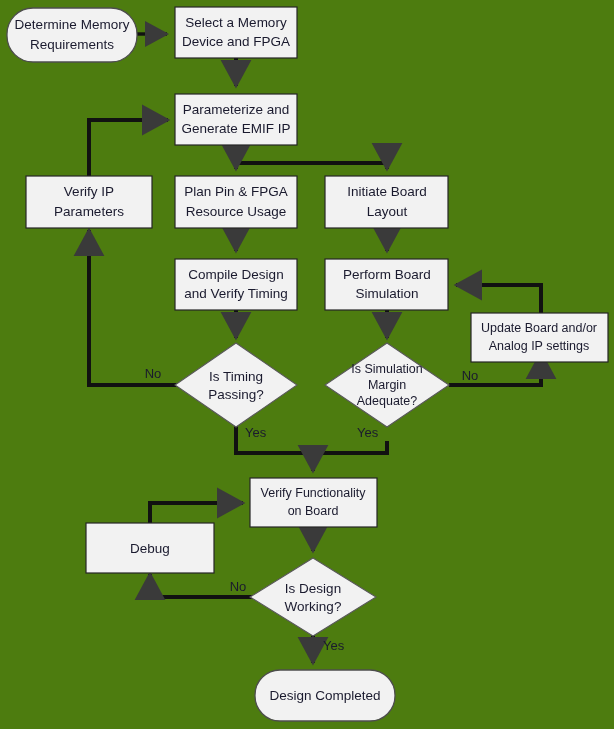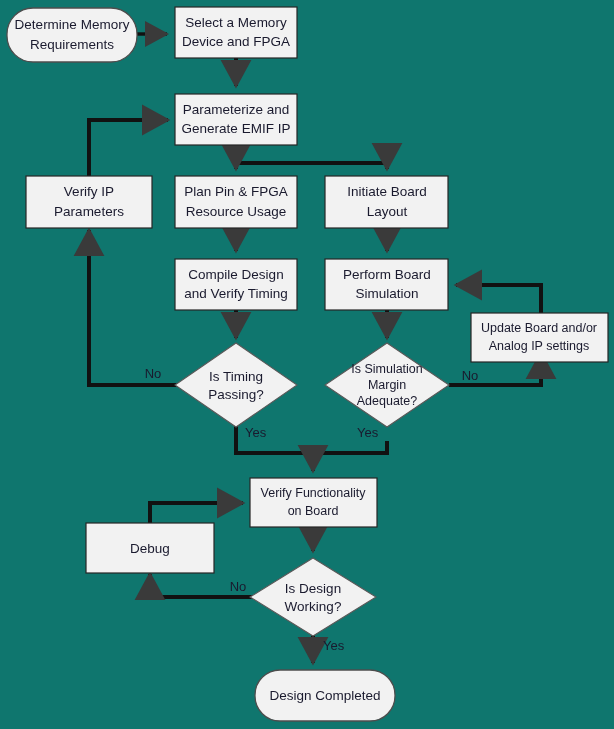--- a/index.html
+++ b/index.html
@@ -4,21 +4,21 @@
 <style>
   html, body {
     margin: 0;
     padding: 0;
     background: #ffffff;
   }
   #canvas {
     position: relative;
     width: 614px;
     height: 729px;
-    background: #0f766e;
+    background: #4d7c0f;
     font-family: "Liberation Sans", sans-serif;
     overflow: hidden;
   }
   svg#flow {
     position: absolute;
     left: 0;
     top: 0;
     width: 614px;
     height: 729px;
   }

